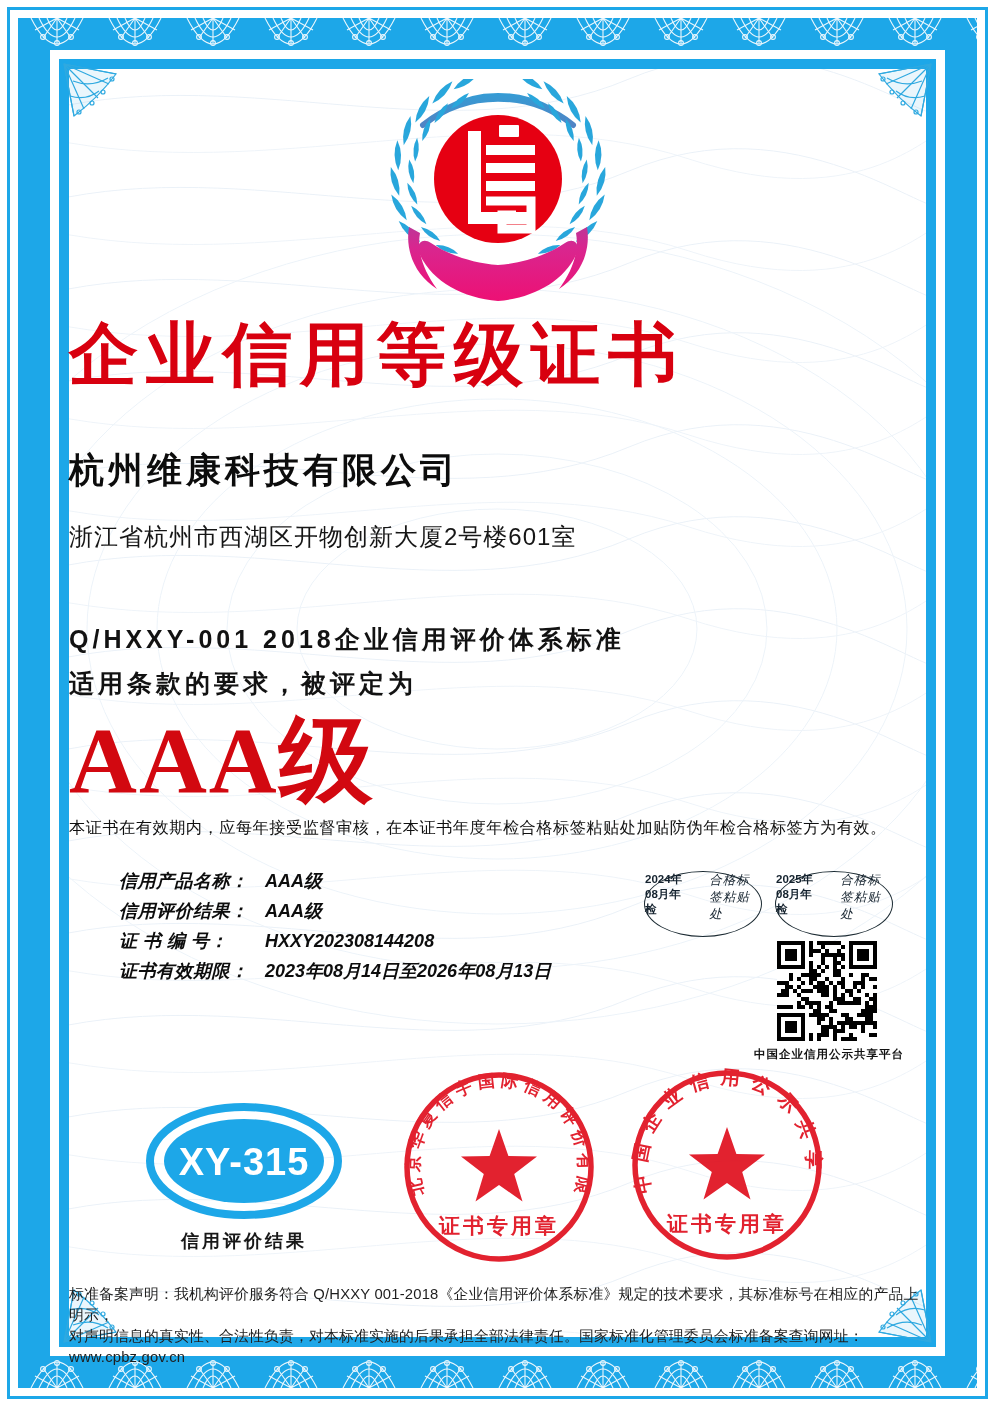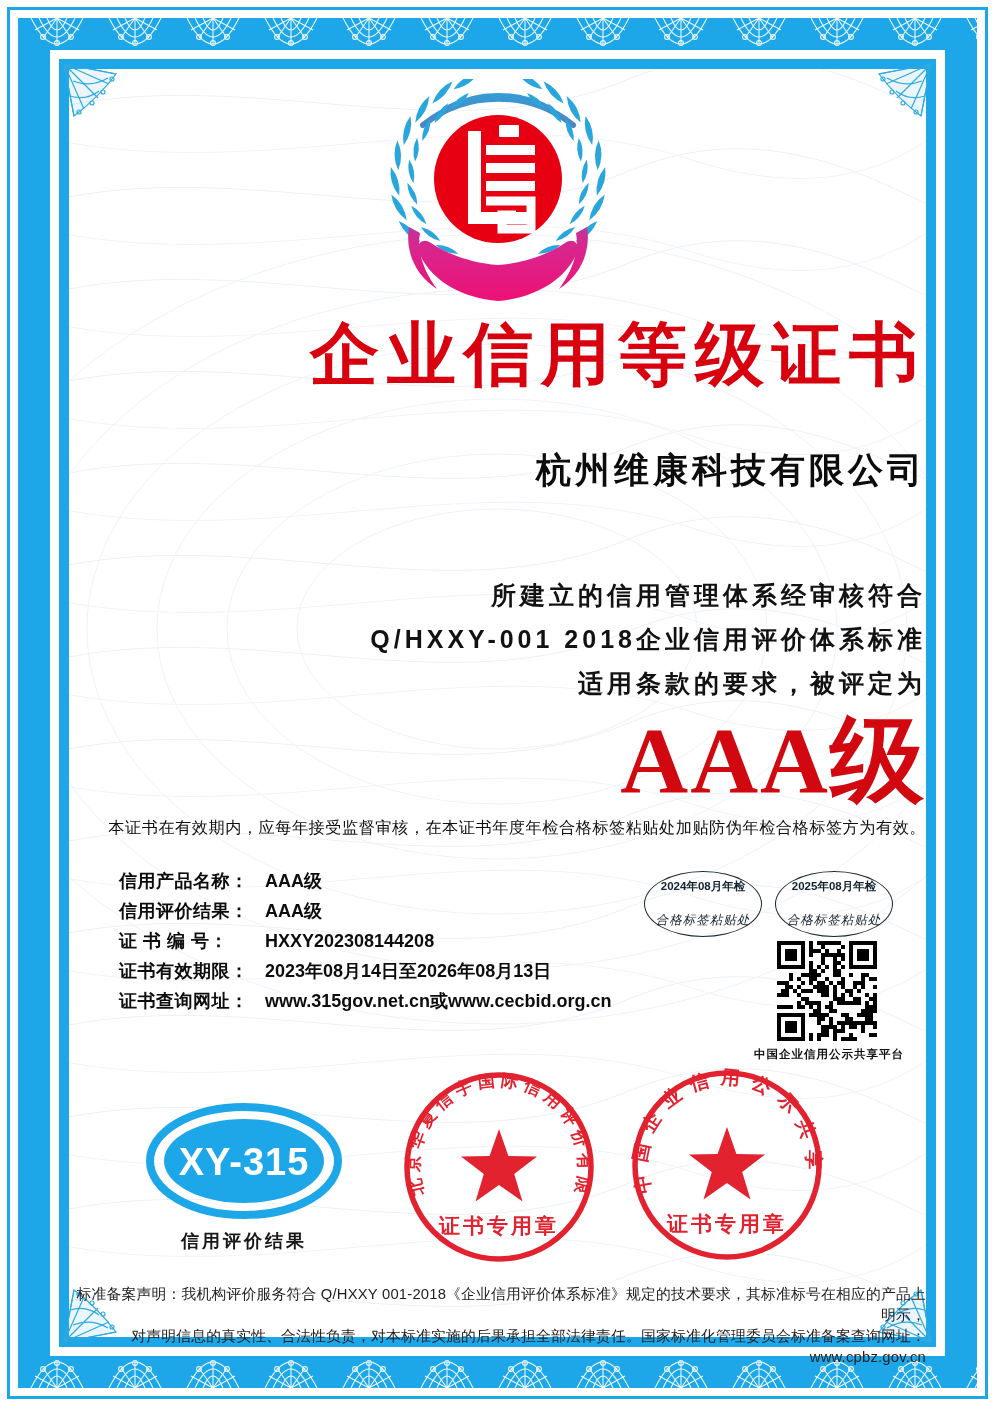--- a/index.html
+++ b/index.html
@@ -20,35 +20,35 @@
   .lace-bottom{top:1356px;transform:scaleY(-1);}
   .corner{position:absolute;width:58px;height:58px;}
   .corner.tl{left:-8px;top:-8px;}
   .corner.tr{right:-8px;top:-8px;transform:scaleX(-1);}
   .corner.bl{left:-8px;bottom:-8px;transform:scaleY(-1);}
   .corner.br{right:-8px;bottom:-8px;transform:scale(-1,-1);}
   
   .content{position:absolute;inset:69px;}
   .bgpattern{position:absolute;inset:0;opacity:.65;}
   .abs{position:absolute;}
-  .centered{left:0;right:0;text-align:right;}
+  .centered{left:0;right:0;text-align:left;}
   .logo{left:50%;margin-left:-125px;top:10px;}
   .title{top:250px;font-size:69px;font-weight:900;color:var(--red);letter-spacing:8px;line-height:1.05;}
   .company{top:378px;font-size:35px;font-weight:800;color:#0c0c0c;letter-spacing:4px;}
   .address{top:452px;font-size:24px;font-weight:500;color:#161616;letter-spacing:1px;}
   .stline{font-size:25px;color:#121212;font-weight:600;letter-spacing:4px;}
   .st0{top:510px;}.st1{top:554px;}.st2{top:598px;}
   .grade{top:628px;font-family:"Liberation Serif","DejaVu Serif",serif;font-size:94px;font-weight:700;color:#d20810;letter-spacing:2px;}
   .notice{top:748px;font-size:16.2px;color:#101010;font-weight:400;letter-spacing:.5px;}
   .fields{left:50px;top:797px;}
-  .frow{display:flex;height:30px;align-items:center;font-size:18px;color:#0d0d0d;}
+  .frow{display:flex;height:30px;align-items:center;font-size:18px;color:#0d0d0d;font-style:italic;}
   .flabel{font-weight:800;min-width:140px;letter-spacing:.5px;}
   .fvalue{font-weight:600;margin-left:6px;}
   .sticker{position:absolute;width:116px;height:64px;border:1.6px solid #1c2b33;border-radius:50%;
-           display:flex;flex-direction:column;align-items:center;justify-content:center;gap:18px;}
+           display:flex;flex-direction:row;align-items:flex-start;justify-content:center;gap:18px;}
   .sticker.s-2024{left:575px;top:802px;}
   .sticker.s-2025{left:706px;top:802px;}
   .stk1{font-size:11.5px;font-weight:700;color:#14222e;}
   .stk2{font-size:12.5px;font-weight:400;font-style:italic;color:#14222e;letter-spacing:1px;
         font-family:"Liberation Serif","DejaVu Serif",serif;}
   .qr{left:708px;top:872px;}
   .qr-caption{left:645px;top:978px;width:230px;text-align:center;font-size:11.5px;font-weight:700;color:#111;letter-spacing:1px;}
   .xy{left:75px;top:1032px;}
   .xy-caption{left:75px;top:1160px;width:200px;text-align:center;font-size:18px;font-weight:600;color:#181818;letter-spacing:3px;}
   .stamp1{left:330px;top:998px;}
@@ -207,21 +207,21 @@
         <rect x="126" y="46" width="20" height="12" rx="1"></rect>
         <rect x="113" y="66" width="49" height="10"></rect>
         <rect x="113" y="84" width="49" height="10"></rect>
         <rect x="113" y="102" width="49" height="10"></rect>
         <path d="M113,122 H158 V150 H129 V136 H143" fill="none" stroke="#ffffff" stroke-width="9"></path>
       </g>
     </svg>
 
     <div class="abs centered title">企业信用等级证书</div>
     <div class="abs centered company">杭州维康科技有限公司</div>
-    <div class="abs centered stline st0">所建立的信用管理体系经审核符合</div>
+    <div class="abs centered address">浙江省杭州市西湖区开物创新大厦2号楼601室</div>
     <div class="abs centered stline st1">Q/HXXY-001 2018企业信用评价体系标准</div>
     <div class="abs centered stline st2">适用条款的要求，被评定为</div>
     <div class="abs centered grade">AAA级</div>
     <div class="abs centered notice">本证书在有效期内，应每年接受监督审核，在本证书年度年检合格标签粘贴处加贴防伪年检合格标签方为有效。</div>
 
     <div class="abs fields">
       <div class="frow">
           <span class="flabel">信用产品名称：</span>
           <span class="fvalue">AAA级</span>
         </div>
@@ -229,24 +229,20 @@
           <span class="flabel">信用评价结果：</span>
           <span class="fvalue">AAA级</span>
         </div>
       <div class="frow">
           <span class="flabel">证 书 编 号：</span>
           <span class="fvalue">HXXY202308144208</span>
         </div>
       <div class="frow">
           <span class="flabel">证书有效期限：</span>
           <span class="fvalue">2023年08月14日至2026年08月13日</span>
-        </div>
-      <div class="frow">
-          <span class="flabel">证书查询网址：</span>
-          <span class="fvalue">www.315gov.net.cn或www.cecbid.org.cn</span>
         </div>
     </div>
 
     <div class="sticker s-2024">
       <div class="stk1">2024年08月年检</div>
       <div class="stk2">合格标签粘贴处</div>
     </div>
     <div class="sticker s-2025">
       <div class="stk1">2025年08月年检</div>
       <div class="stk2">合格标签粘贴处</div>

